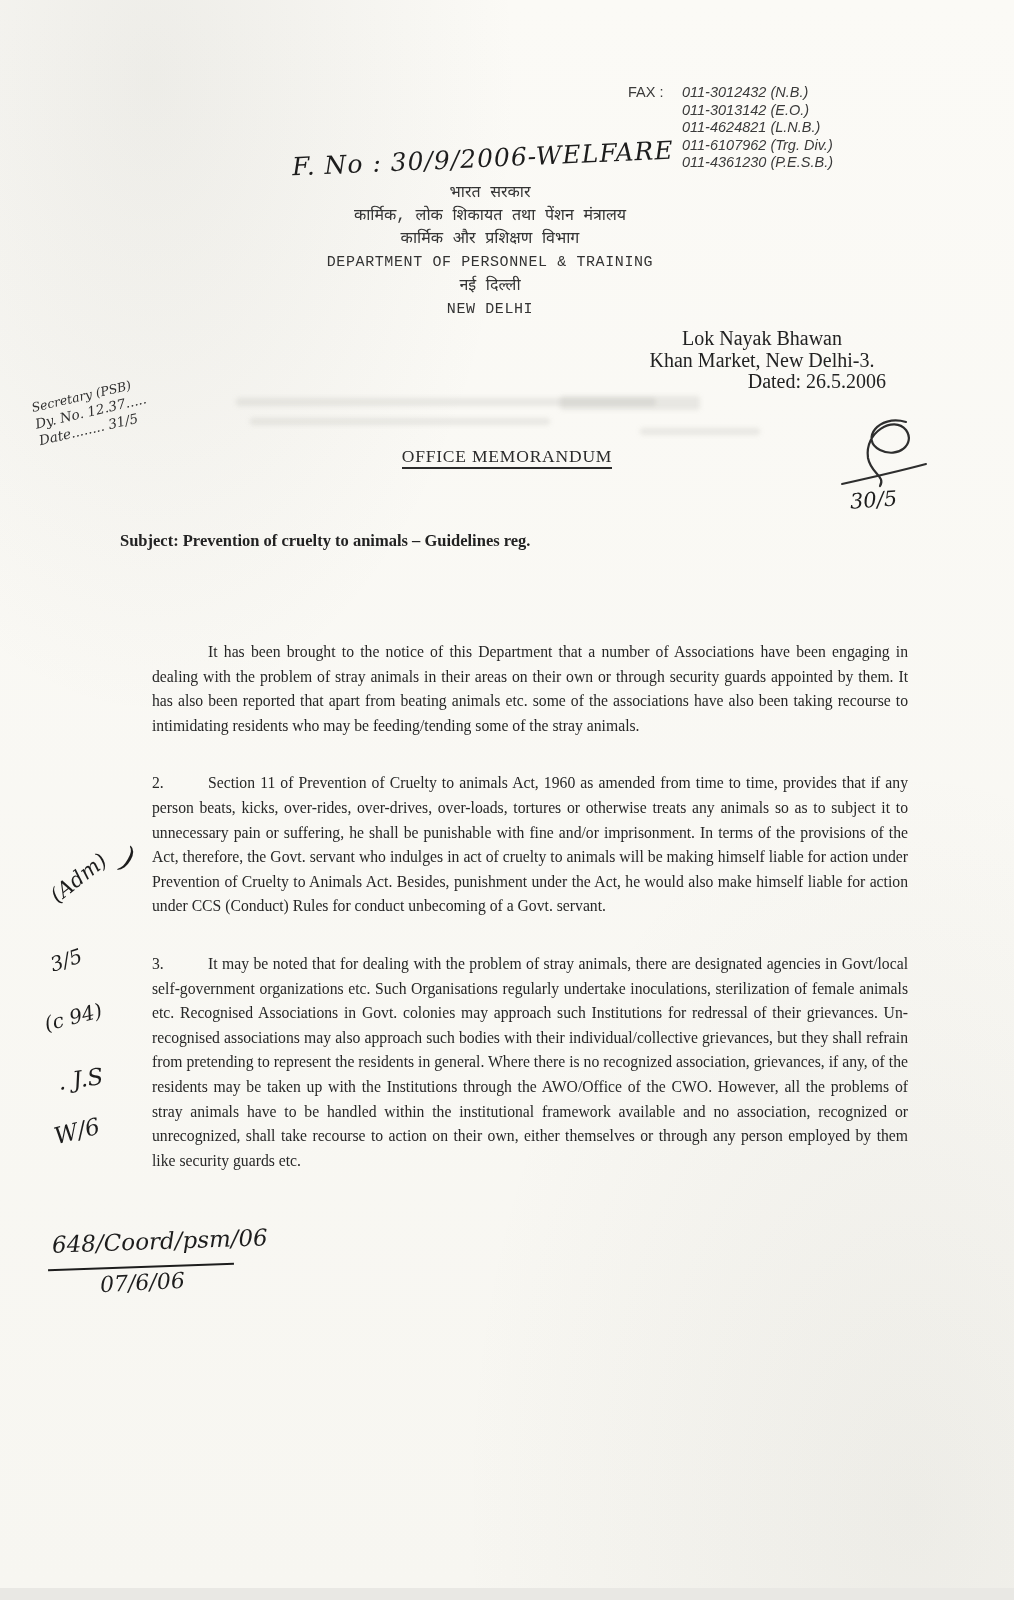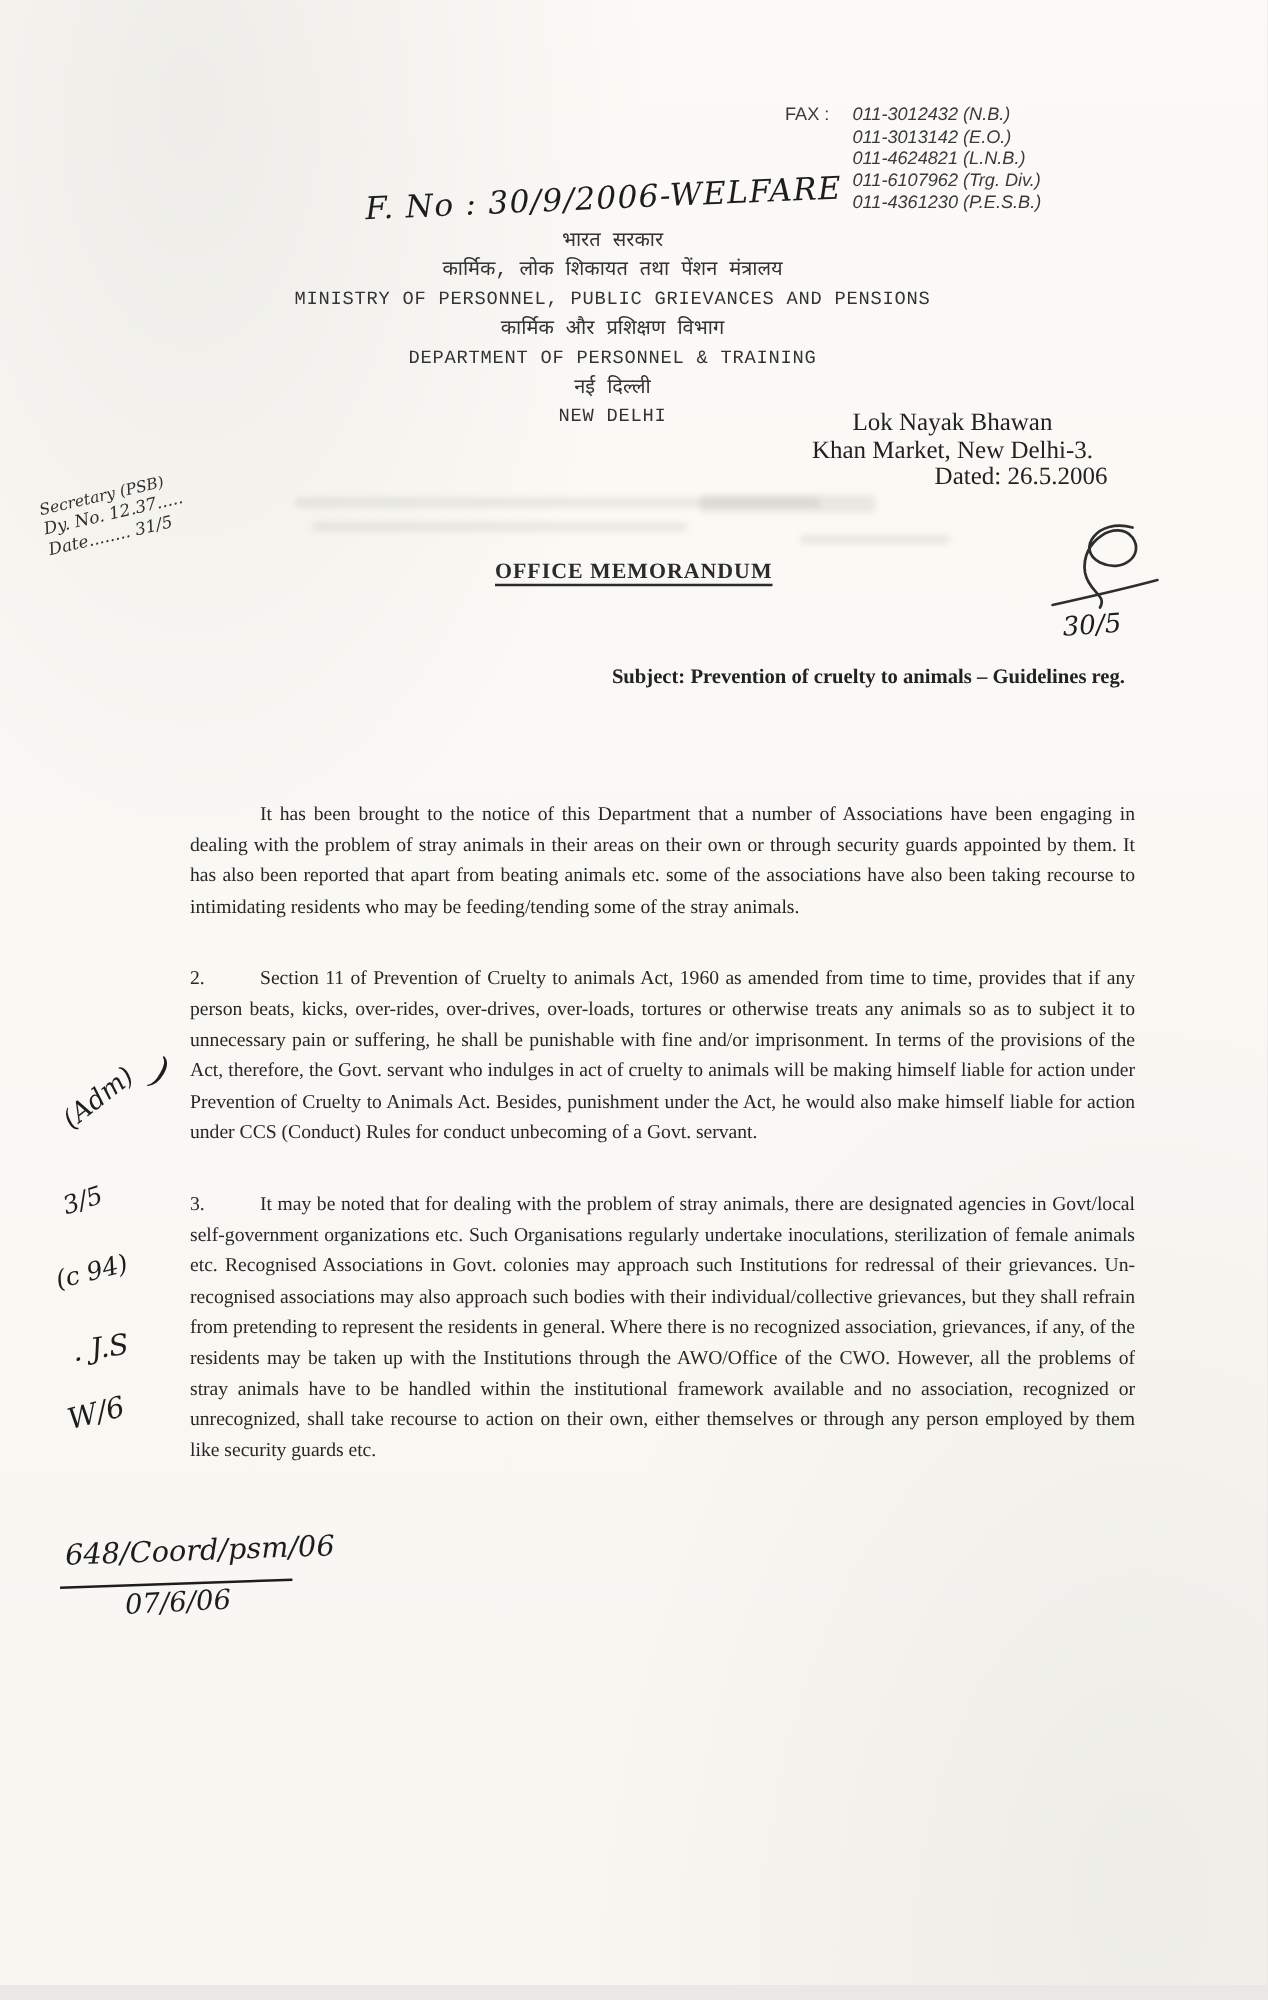--- a/index.html
+++ b/index.html
@@ -29,26 +29,26 @@
   .addr .l1{text-align:center;}
   .addr .l2{text-align:center;}
   .addr .l3{text-align:right;}
   
   .stamp{left:34px;top:386px;transform:rotate(-13deg);font-size:13.5px;line-height:17px;color:#2f2f2f;}
   .stamp .s1{font-size:12.5px;}
   
   .smudge{background:rgba(125,125,118,0.14);filter:blur(2.5px);border-radius:3px;}
   
   .title{left:0;top:446px;width:1014px;text-align:center;}
-  .title span{font-weight:bold;font-size:17.5px;letter-spacing:0.8px;border-bottom:2px solid #2b2b2b;padding-bottom:1px;}
+  .title span{font-weight:normal;font-size:17.5px;letter-spacing:0.8px;border-bottom:2px solid #2b2b2b;padding-bottom:1px;}
   
   .sig{left:834px;top:414px;}
   .sigdate{left:850px;top:488px;font-size:21px;transform:rotate(-4deg);}
   
-  .subject{left:120px;top:531px;width:780px;text-align:right;font-weight:bold;font-size:16.5px;color:#222;}
+  .subject{left:120px;top:531px;width:780px;text-align:left;font-weight:bold;font-size:16.5px;color:#222;}
   
   .docbody{left:152px;top:592px;width:756px;font-size:15.7px;line-height:24.6px;text-align:justify;color:#272727;margin-top:48px;}
   .docbody p{margin:0 0 33px 0;}
   .pnum{display:inline-block;width:56px;}
   
   .mn{font-size:20px;white-space:nowrap;}
   .mn1{left:46px;top:866px;transform:rotate(-38deg);font-size:21px;}
   .mn1b{left:122px;top:840px;font-size:30px;transform:rotate(18deg);}
   .mn2{left:50px;top:948px;transform:rotate(-18deg);}
   .mn3{left:44px;top:1005px;transform:rotate(-14deg);}
@@ -73,21 +73,20 @@
       <div>011-6107962 (Trg. Div.)</div>
       <div>011-4361230 (P.E.S.B.)</div>
     </div>
   </div>
 
   <div class="abs hw fileno">F. No : 30/9/2006-WELFARE</div>
 
   <div class="abs hdr">
     <div class="hi">भारत सरकार</div>
     <div class="hi">कार्मिक, लोक शिकायत तथा पेंशन मंत्रालय</div>
-    <div class="en">MINISTRY OF PERSONNEL, PUBLIC GRIEVANCES AND PENSIONS</div>
     <div class="hi">कार्मिक और प्रशिक्षण विभाग</div>
     <div class="en">DEPARTMENT OF PERSONNEL &amp; TRAINING</div>
     <div class="hi">नई दिल्ली</div>
     <div class="en">NEW DELHI</div>
   </div>
 
   <div class="abs addr">
     <div class="l1">Lok Nayak Bhawan</div>
     <div class="l2">Khan Market, New Delhi-3.</div>
     <div class="l3">Dated: 26.5.2006</div>

